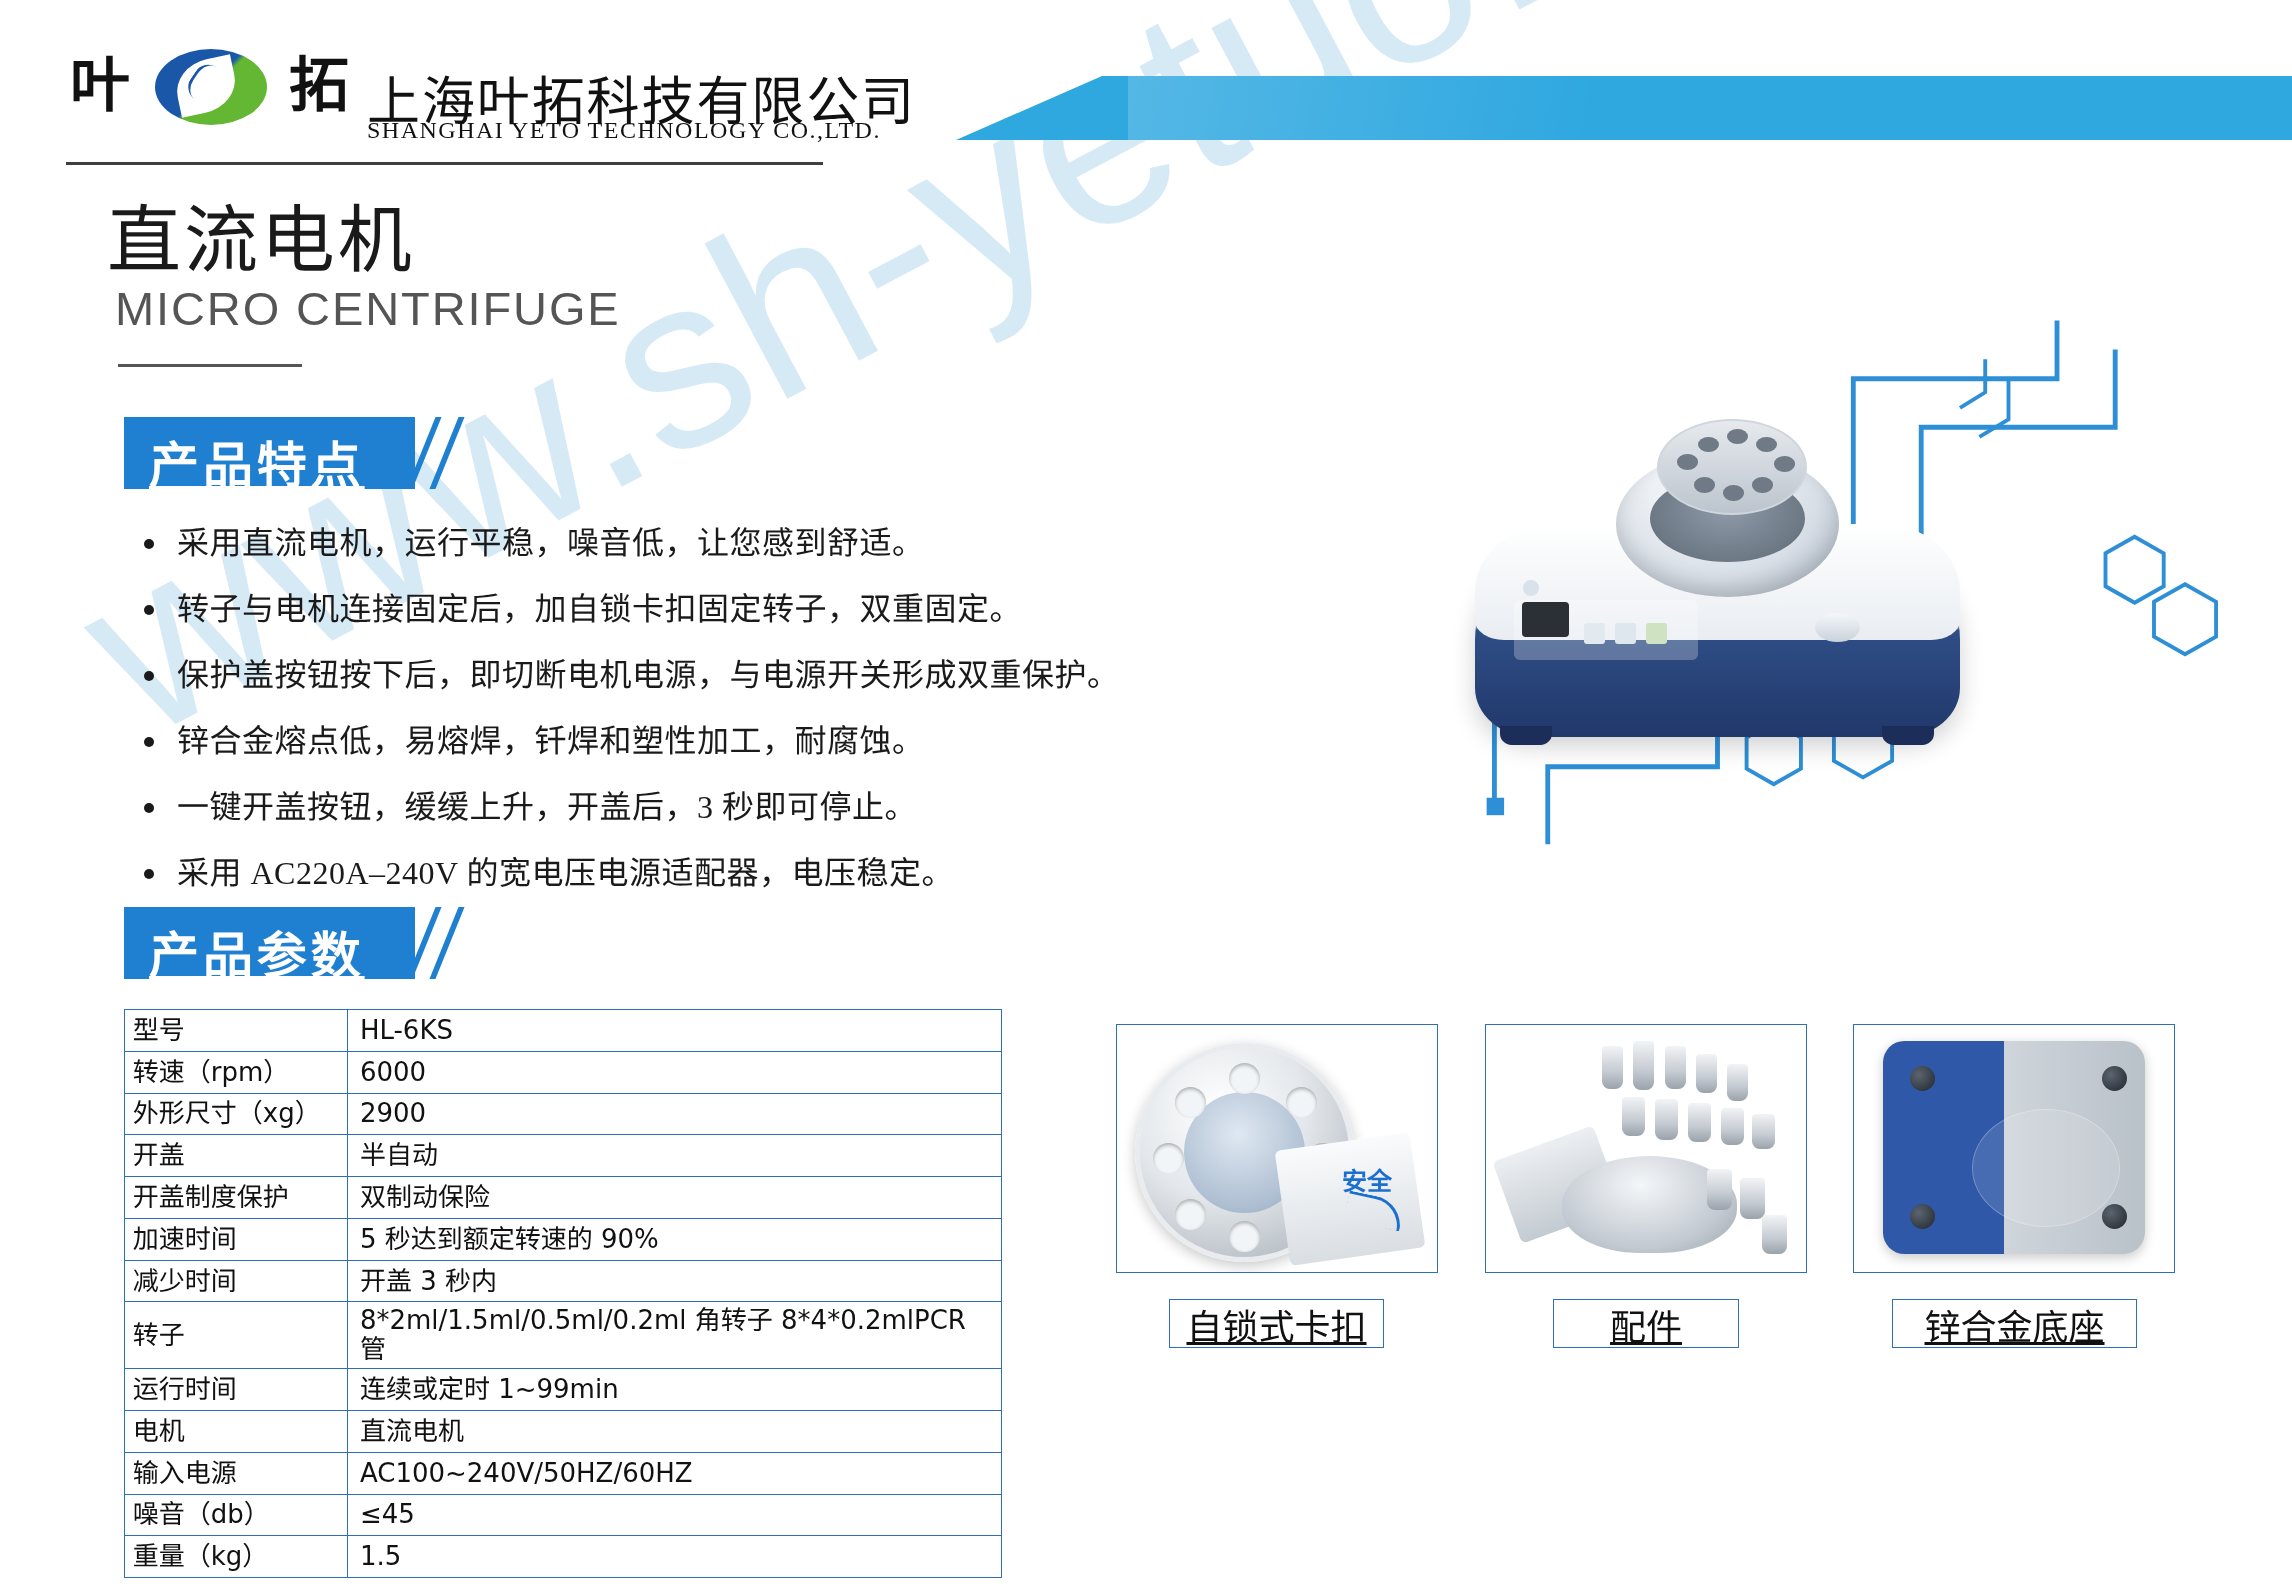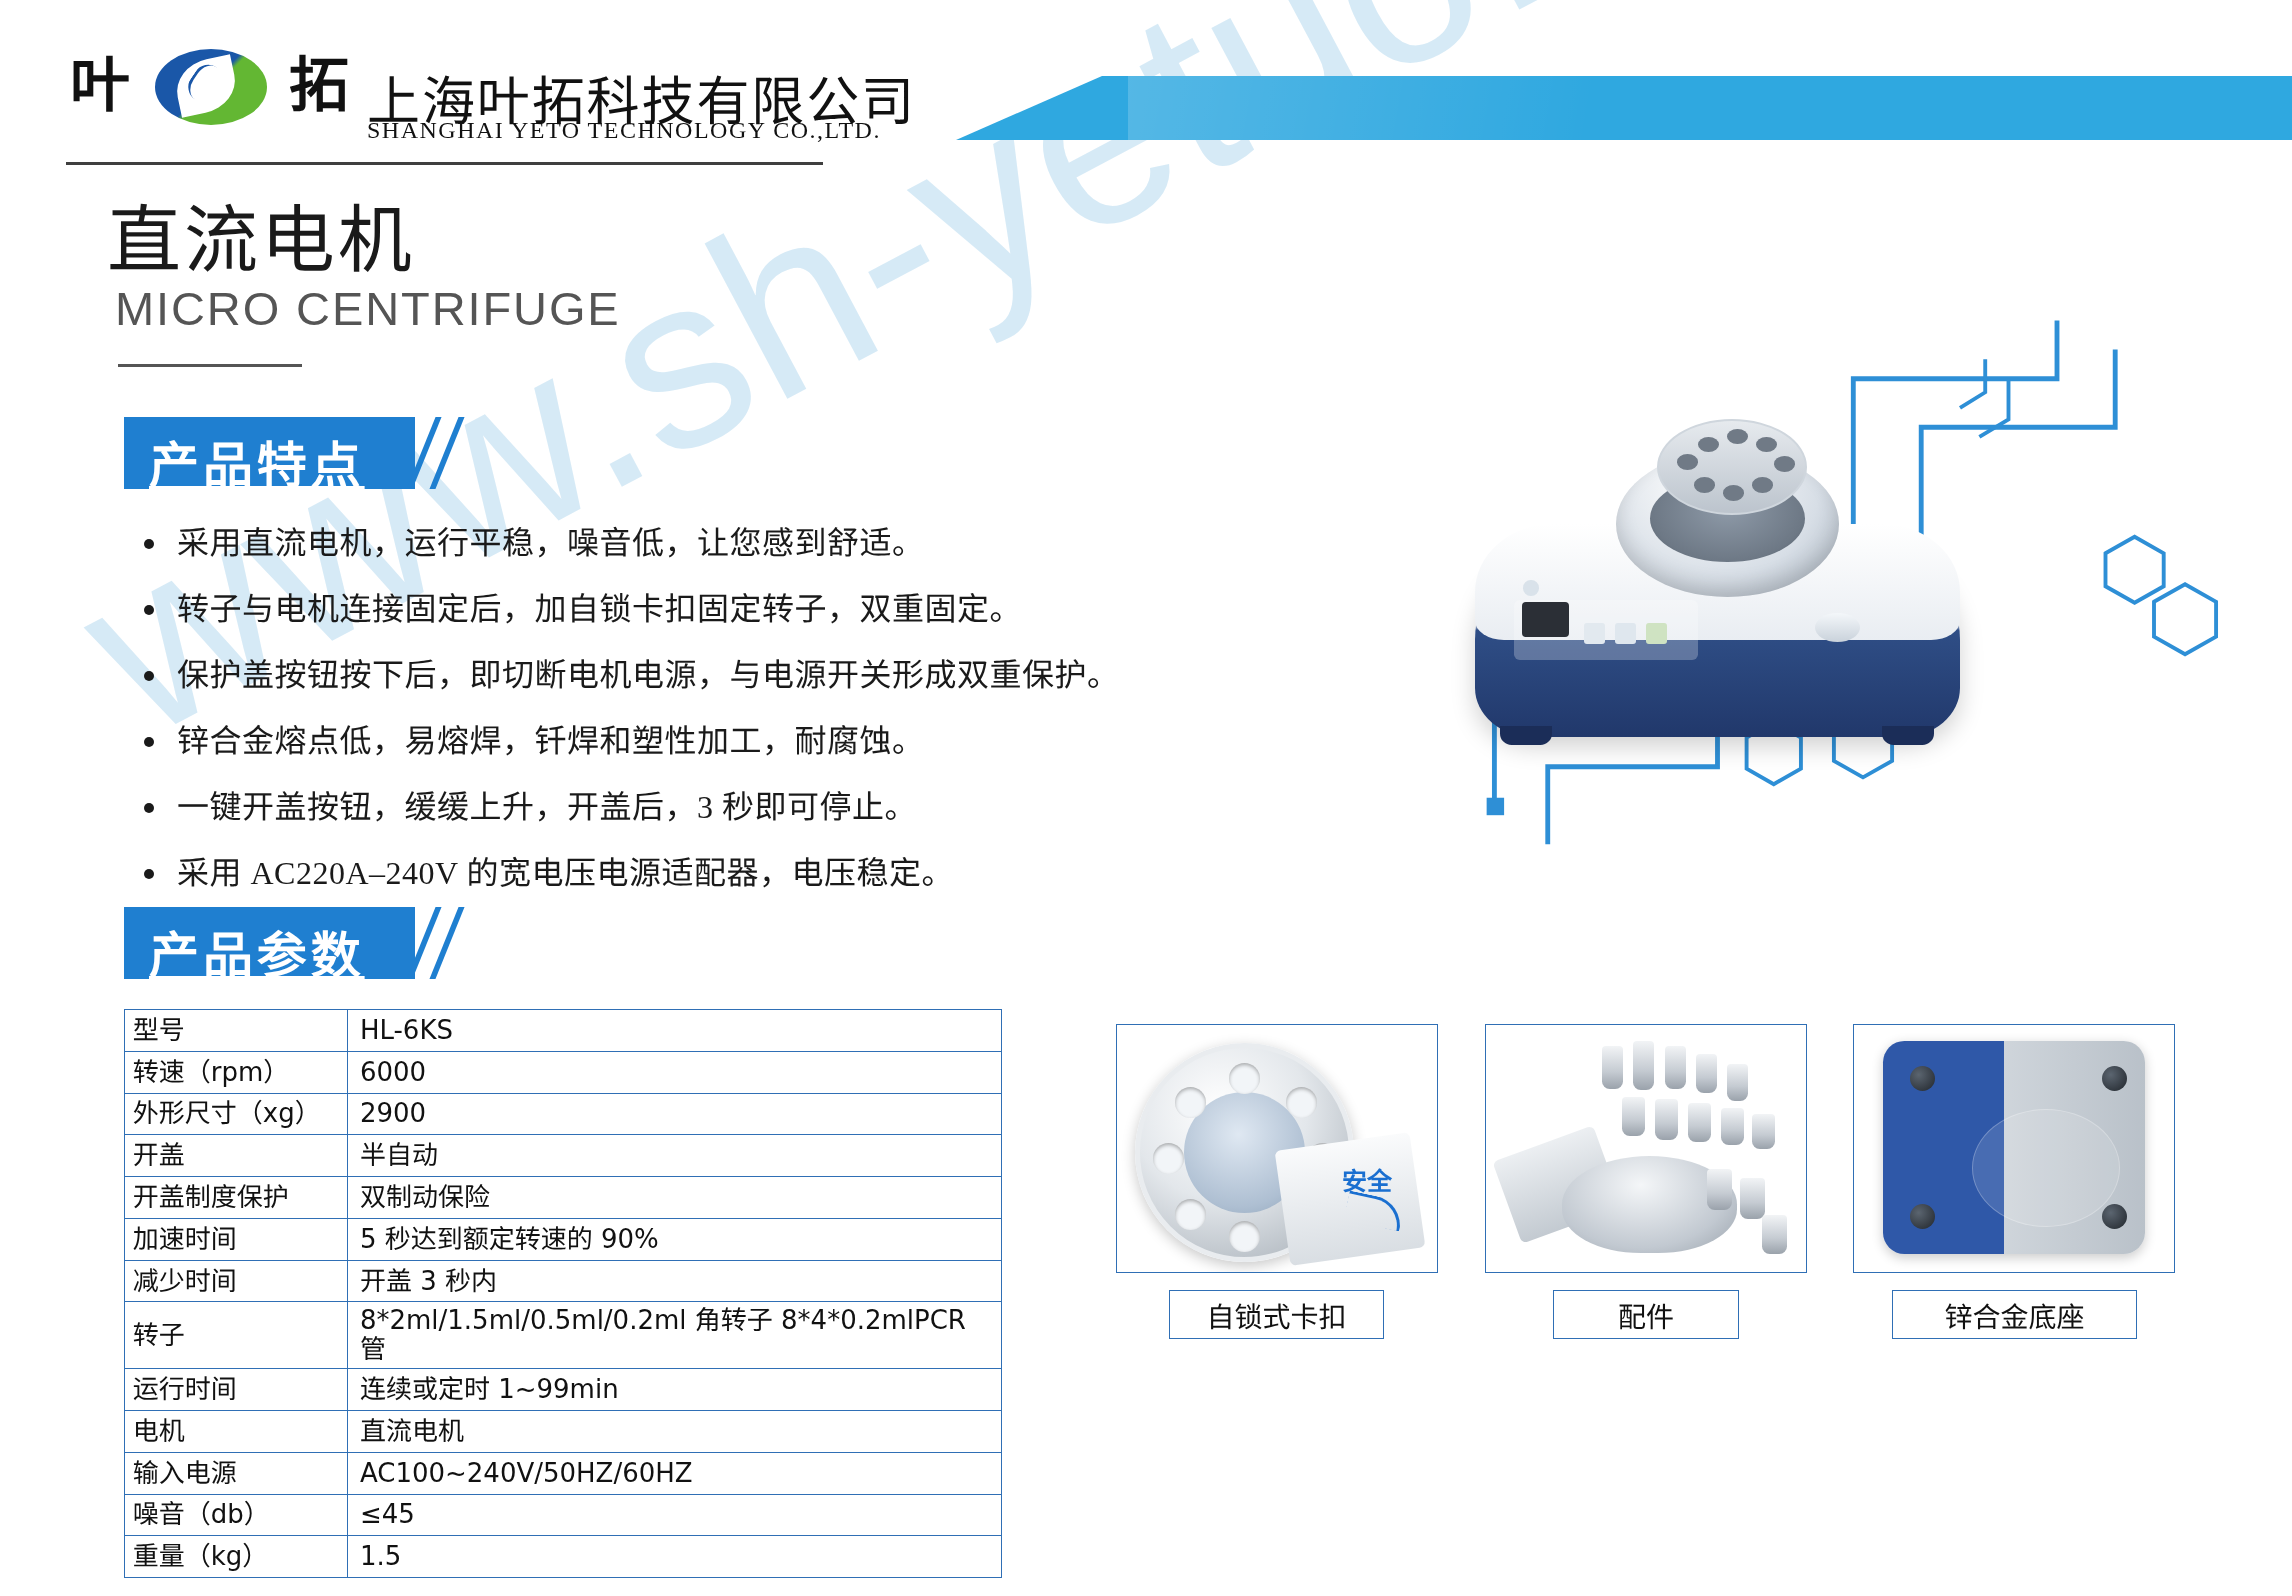--- a/index.html
+++ b/index.html
@@ -425,30 +425,31 @@
     height: 247px;
     border: 1.9px solid #2f6fb5;
     background: #ffffff;
     overflow: hidden;
   }
   .thumb.t1 { left: 0; }
   .thumb.t2 { left: 369px; }
   .thumb.t3 { left: 737px; }
   .thumb-cap {
     position: absolute;
-    top: 266px;
+    top: 275px;
     height: 47px;
     border: 1.9px solid #2f6fb5;
     background: #ffffff;
     display: flex;
     align-items: center;
     justify-content: center;
-    font-size: 28px;
+    font-size: 36px;
     font-family: "DejaVu Sans", sans-serif;
     color: #111;
+    text-decoration: underline;
   }
   .thumb-cap.c1 { left: 53px; width: 213px; }
   .thumb-cap.c2 { left: 437px; width: 184px; }
   .thumb-cap.c3 { left: 776px; width: 243px; }
 
   
   .rotor-big {
     position: absolute;
     left: 17.5px;
     top: 17.5px;

